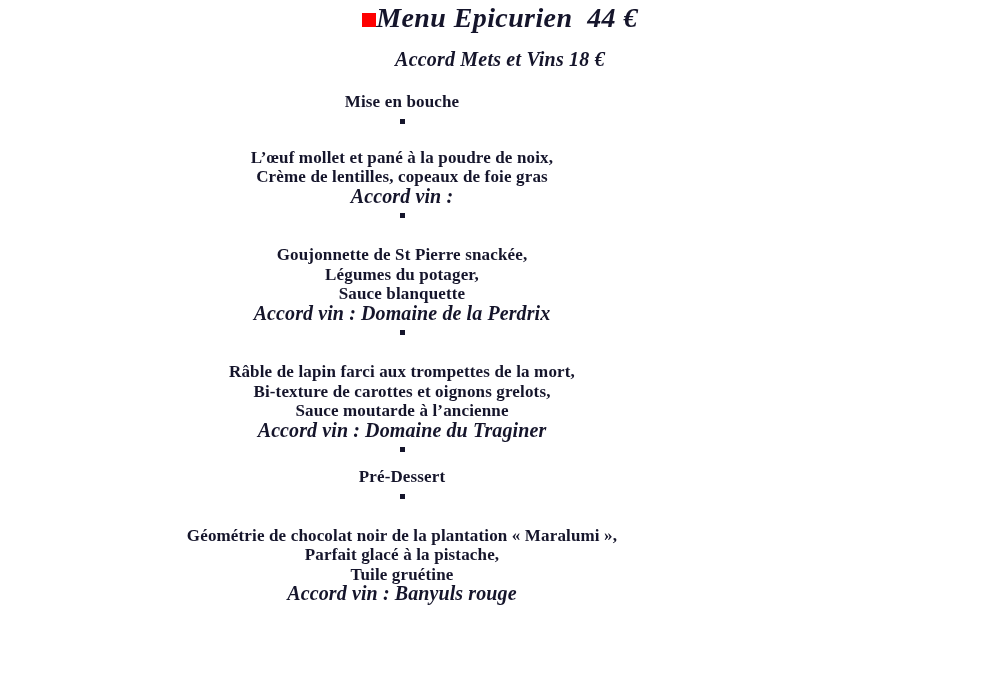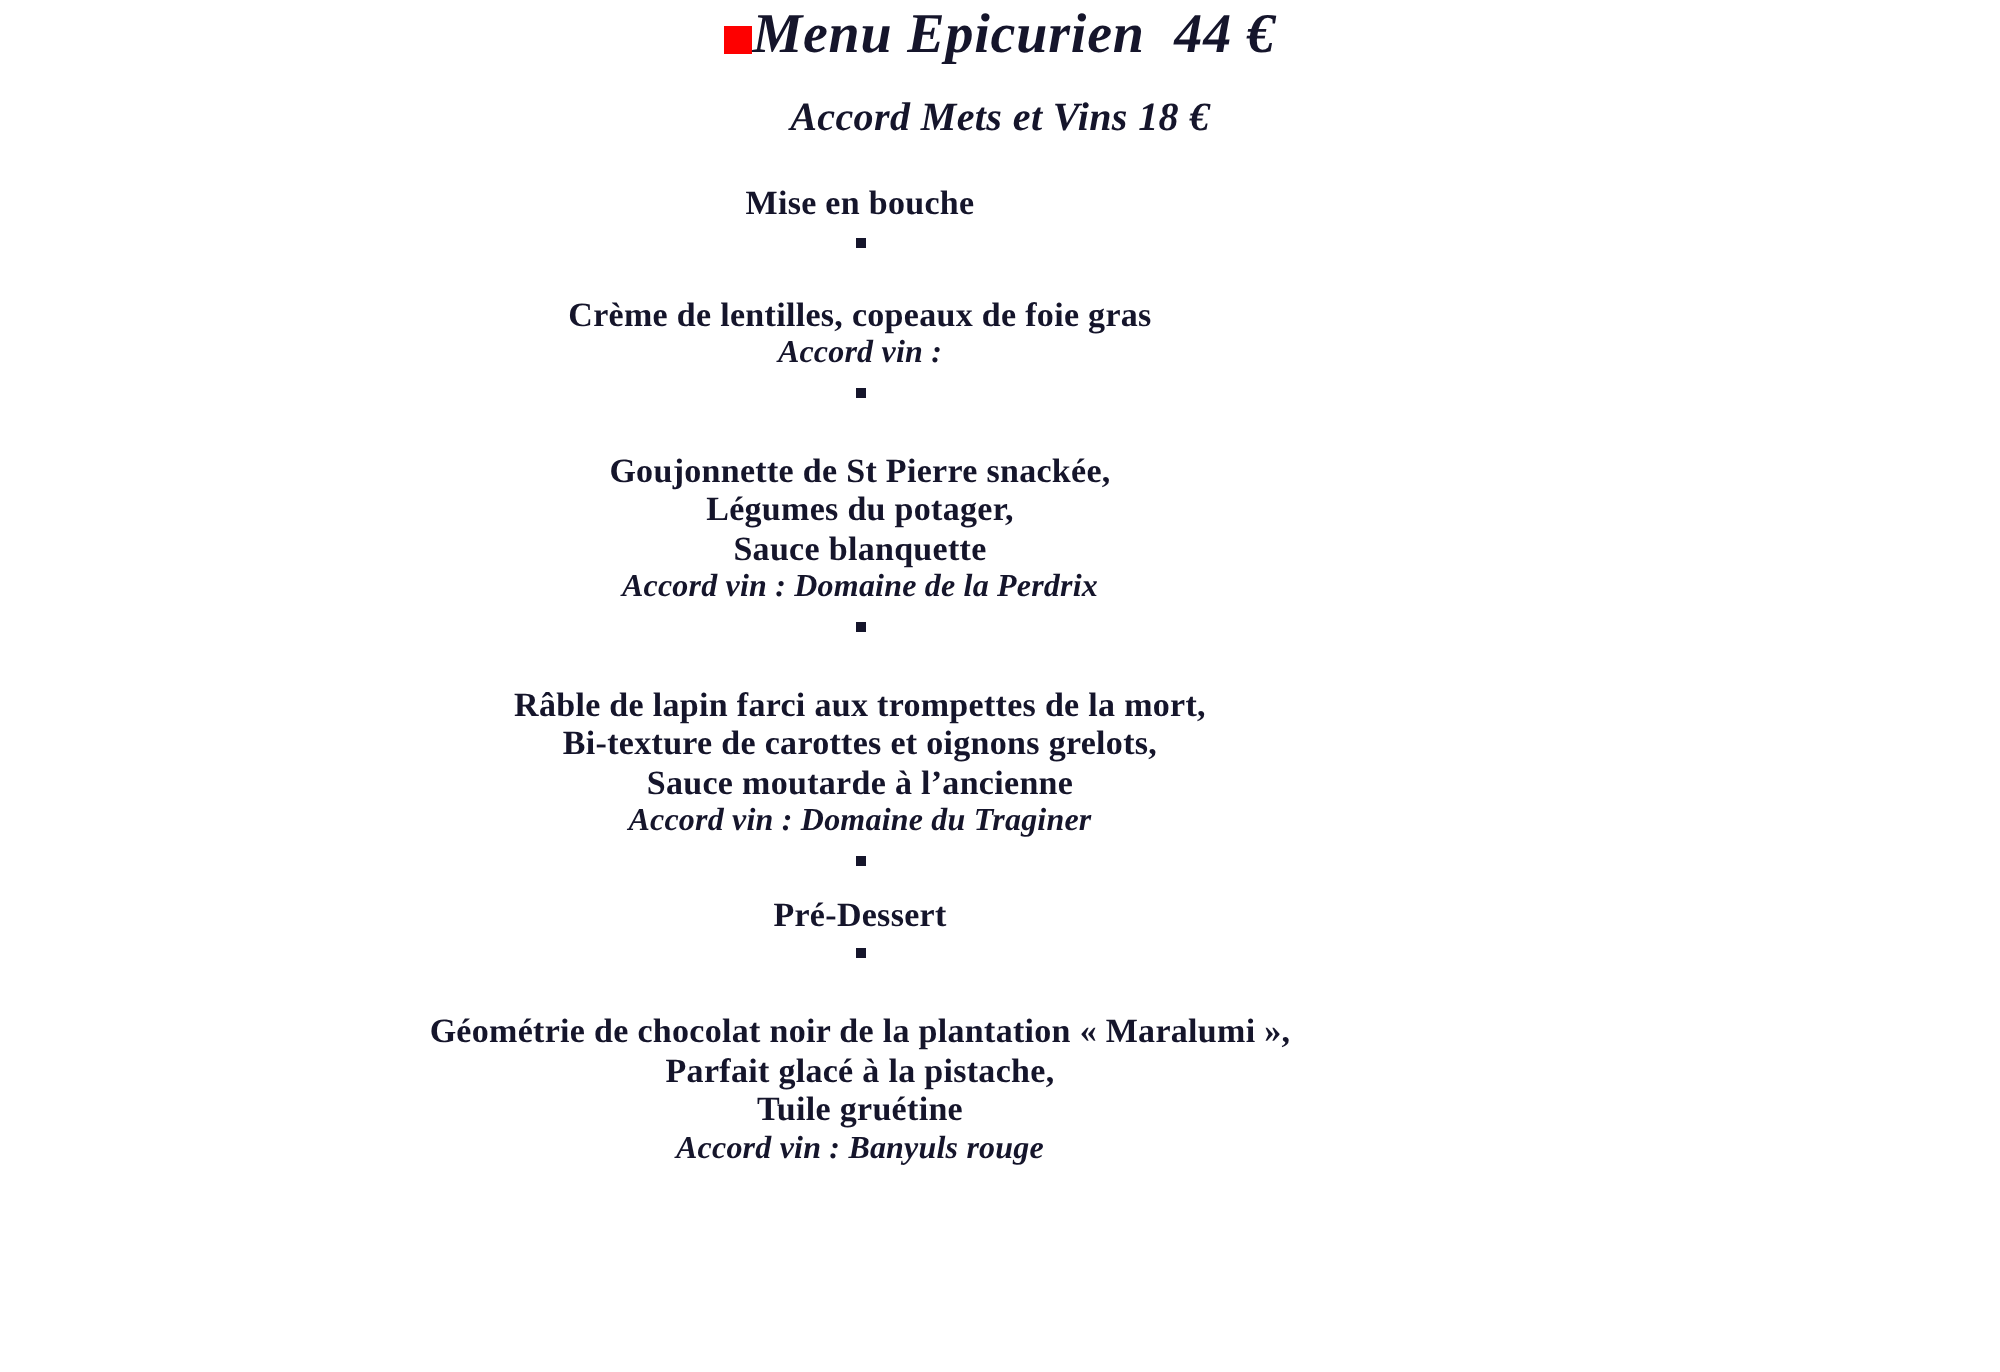--- a/index.html
+++ b/index.html
@@ -64,40 +64,39 @@
     letter-spacing: 0.2px;
   }
 
   
   .menu-body {
     position: absolute;
     top: 92px;
     left: 0;
     width: 804px;
     text-align: center;
-    margin-left: 28px;
   }
 
   .course {
     margin: 0;
     padding: 0;
   }
   .course-line {
     font-size: 17px;
     font-weight: bold;
     line-height: 19.5px;
     letter-spacing: 0.15px;
     white-space: pre;
   }
   .course-line.heading {
     font-size: 17px;
     font-weight: bold;
   }
   .wine-line {
-    font-size: 16px;
+    font-size: 20px;
     font-weight: bold;
     font-style: italic;
     line-height: 19.5px;
     letter-spacing: 0.1px;
     white-space: pre;
   }
 
   .sep {
     display: block;
     width: 5px;
@@ -132,20 +131,21 @@
 
     <div class="course">
       <div class="course-line heading">Mise en bouche</div>
     </div>
     <div class="sep-wrap">
         <span class="sep"></span>
       </div>
     <div class="gap-md"></div>
 
     <div class="course">
+      <div class="course-line">L’œuf mollet et pané à la poudre de noix,</div>
       <div class="course-line">Crème de lentilles, copeaux de foie gras</div>
       <div class="wine-line">Accord vin :</div>
     </div>
     <div class="sep-wrap">
         <span class="sep"></span>
       </div>
     <div class="gap-lg"></div>
 
     <div class="course">
       <div class="course-line">Goujonnette de St Pierre snackée,</div>

